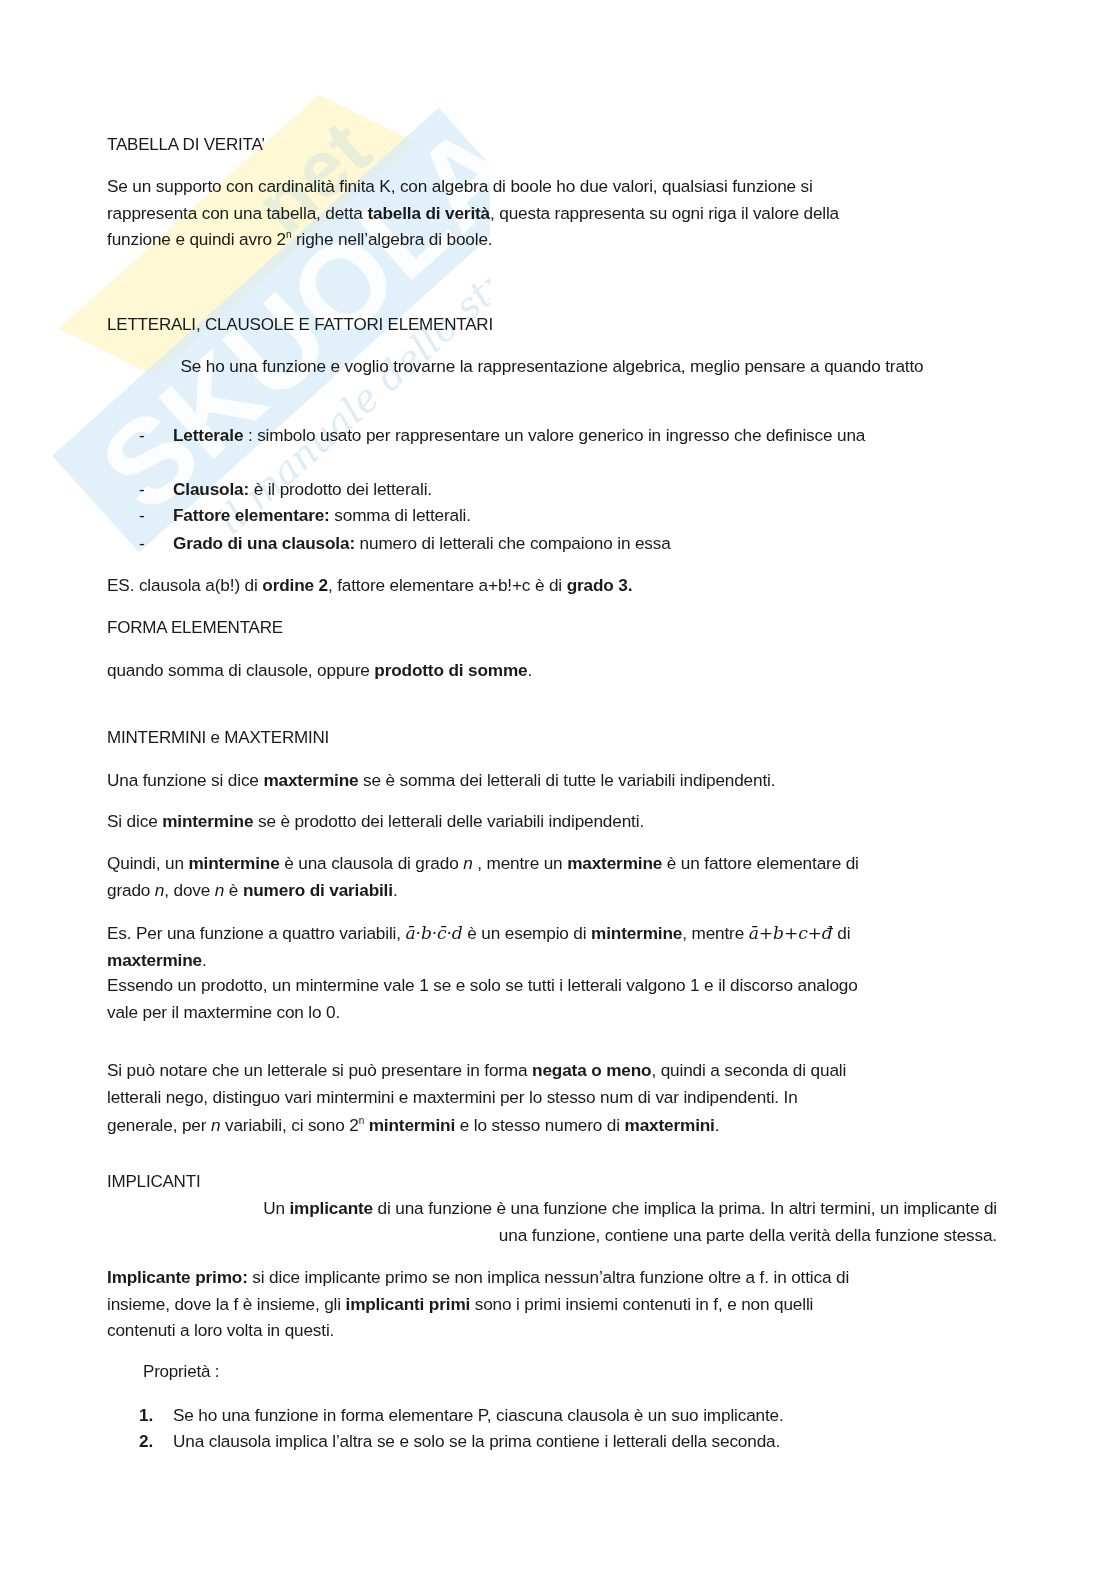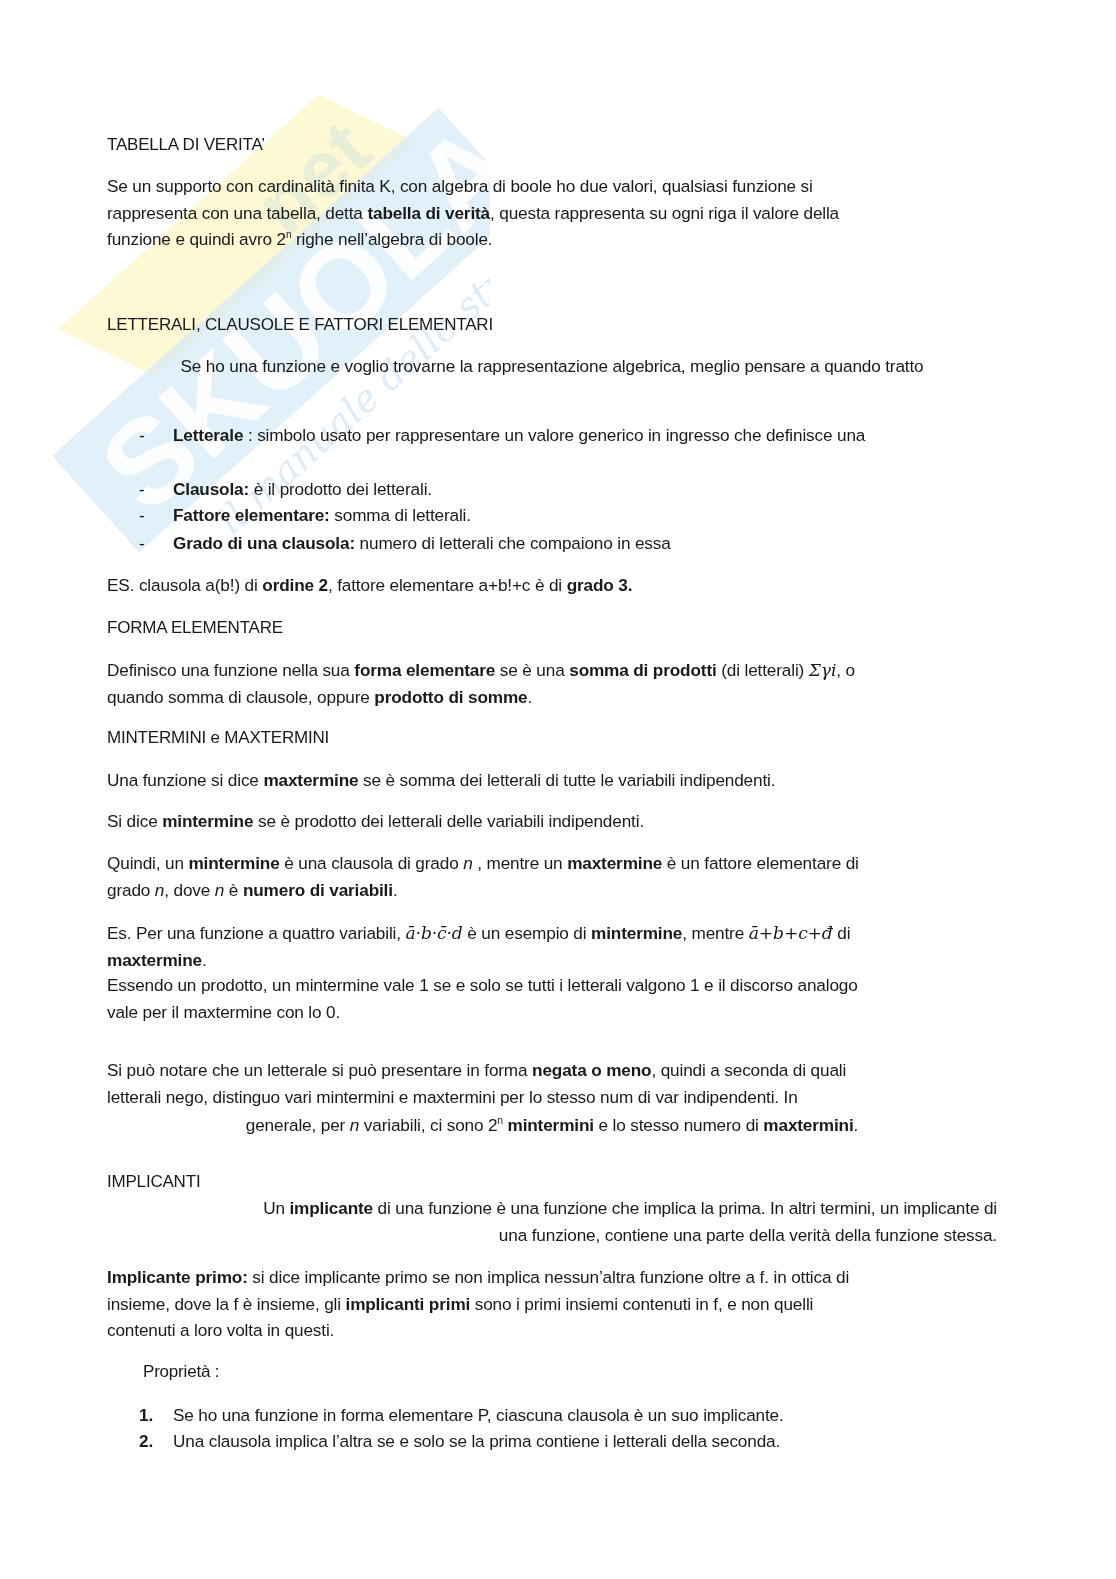--- a/index.html
+++ b/index.html
@@ -116,21 +116,20 @@
     <span class="mark">-</span>
     <div class="txt"><b>Grado di una clausola:</b><span> numero di letterali che compaiono in essa</span></div>
   </div>
 
   <div class="blk" style="top:572px;">
     <span>ES. clausola a(b!) di </span><b>ordine 2</b><span>, fattore elementare a+b!+c è di </span><b>grado 3.</b>
   </div>
 
   <div class="blk h" style="top:615px;">FORMA ELEMENTARE</div>
   <div class="blk" style="top:657px;">
-    <div><span>Definisco una funzione nella sua </span><b>forma elementare</b><span> se è una </span><b>somma di prodotti</b><span> (di letterali) </span><i class="m">Σγi</i><span>, o</span></div>
     <div><span>quando somma di clausole, oppure </span><b>prodotto di somme</b><span>.</span></div>
   </div>
 
   <div class="blk h" style="top:725px;">MINTERMINI e MAXTERMINI</div>
   <div class="blk" style="top:767px;">
     <span>Una funzione si dice </span><b>maxtermine</b><span> se è somma dei letterali di tutte le variabili indipendenti.</span>
   </div>
   <div class="blk" style="top:808px;">
     <span>Si dice </span><b>mintermine</b><span> se è prodotto dei letterali delle variabili indipendenti.</span>
   </div>
@@ -142,21 +141,21 @@
     <div><span>Es. Per una funzione a quattro variabili, </span><i class="m">ā·b·c̄·d</i><span> è un esempio di </span><b>mintermine</b><span>, mentre </span><i class="m">ā+b+c+đ</i><span> di</span></div>
     <div><b>maxtermine</b><span>.</span></div>
   </div>
   <div class="blk" style="top:972px;">
     <div>Essendo un prodotto, un mintermine vale 1 se e solo se tutti i letterali valgono 1 e il discorso analogo</div>
     <div>vale per il maxtermine con lo 0.</div>
   </div>
   <div class="blk" style="top:1057px;">
     <div><span>Si può notare che un letterale si può presentare in forma </span><b>negata o  meno</b><span>, quindi a seconda di quali</span></div>
     <div>letterali nego, distinguo vari mintermini e maxtermini per lo stesso num di var indipendenti. In</div>
-    <div style="margin-top:2px;text-align:center;"><span>generale, per </span><i>n</i><span> variabili, ci sono 2</span><sup>n</sup><span> </span><b>mintermini</b><span> e lo stesso numero di </span><b>maxtermini</b><span>.</span></div>
+    <div style="margin-top:2px;"><span>generale, per </span><i>n</i><span> variabili, ci sono 2</span><sup>n</sup><span> </span><b>mintermini</b><span> e lo stesso numero di </span><b>maxtermini</b><span>.</span></div>
   </div>
 
   <div class="blk h" style="top:1153px;margin-top:16px;">IMPLICANTI</div>
   <div class="blk" style="top:1195px;text-align:right;">
     <div><span>Un </span><b>implicante</b><span> di una funzione è una funzione che implica la prima. In altri termini, un implicante di</span></div>
     <div>una funzione, contiene una parte della verità della funzione stessa.</div>
   </div>
   <div class="blk" style="top:1264px;">
     <div><b>Implicante primo:</b><span> si dice implicante primo se non implica nessun’altra funzione oltre a f. in ottica di</span></div>
     <div><span>insieme, dove la f è insieme, gli </span><b>implicanti primi</b><span> sono i primi insiemi contenuti in f, e non quelli</span></div>

